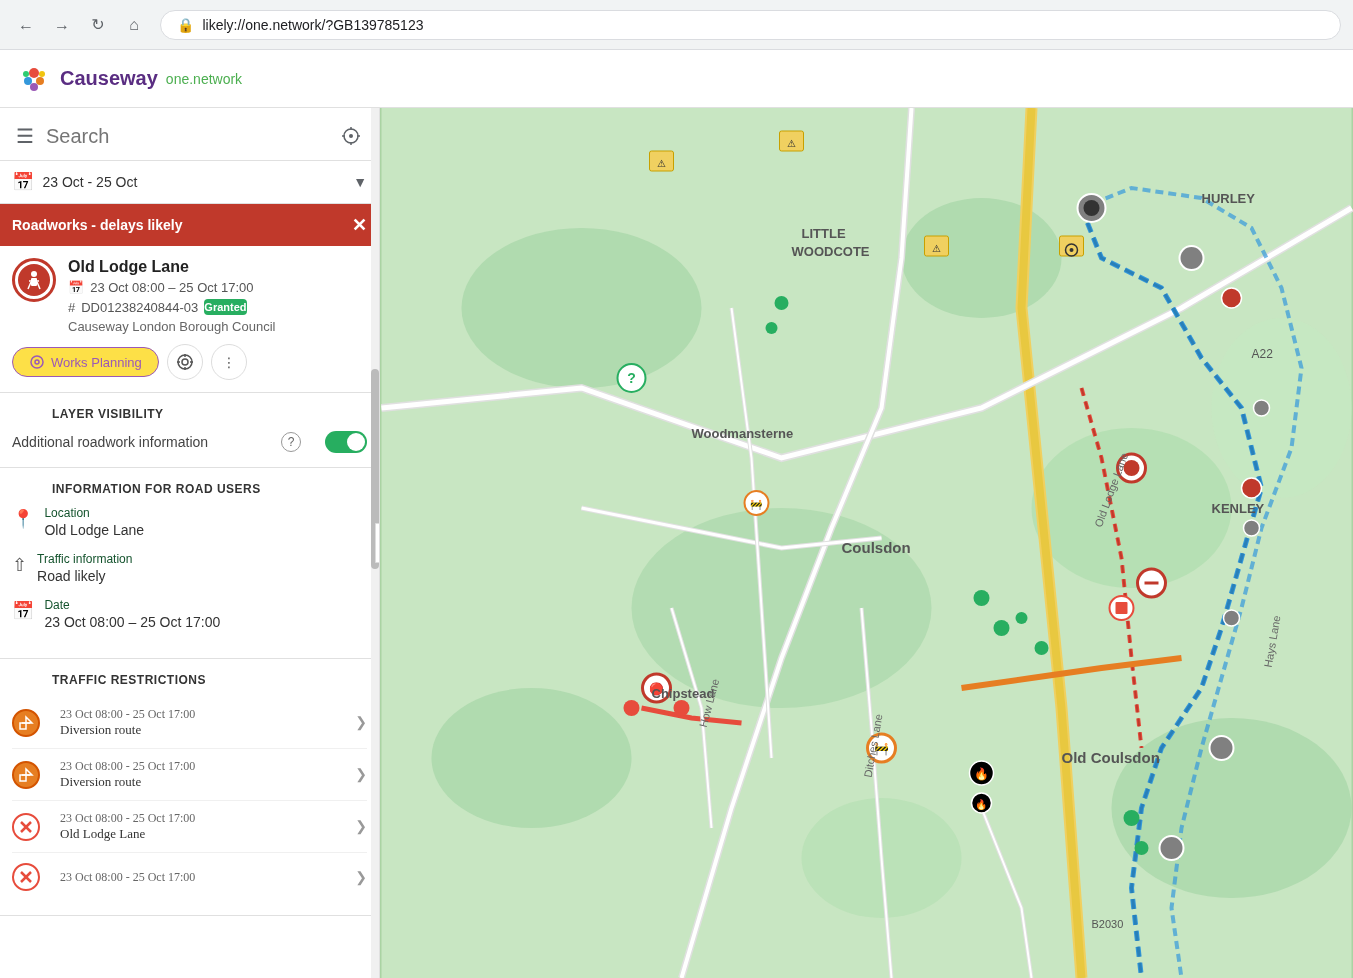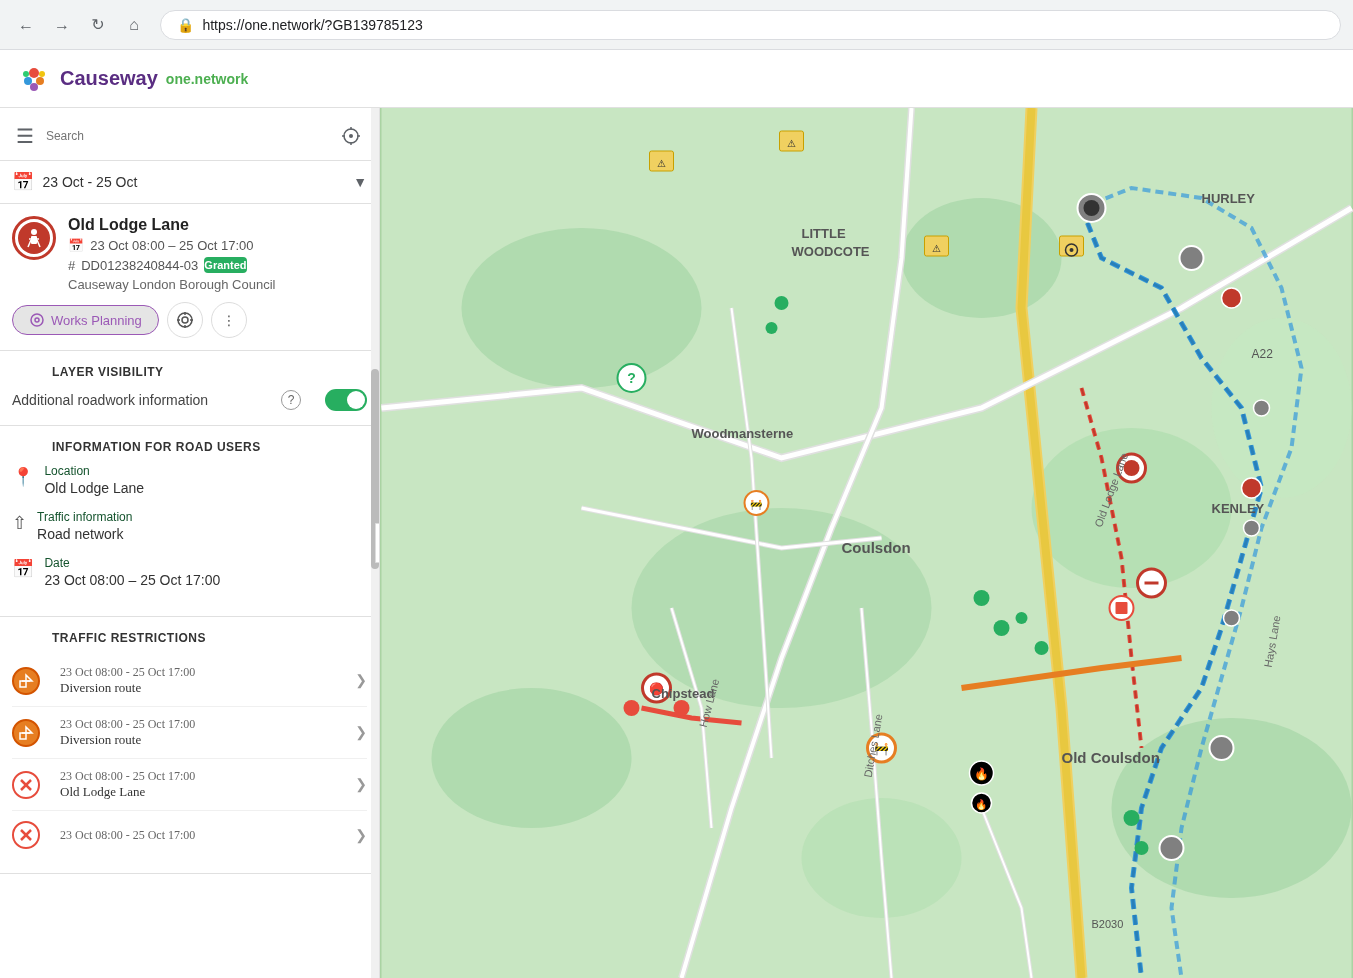--- a/index.html
+++ b/index.html
@@ -35,21 +35,21 @@
       padding: 8px 16px;
       display: flex;
       align-items: center;
       height: 58px;
     }
     .logo-container { display: flex; align-items: center; gap: 8px; }
     .logo-icon {
       width: 36px; height: 36px;
     }
     .logo-text { font-size: 20px; font-weight: 700; color: #5a2d82; }
-    .logo-subtext { font-size: 14px; color: #4CAF50; font-weight: 700; }
+    .logo-subtext { font-size: 14px; color: #4CAF50; font-weight: 400; }
 
     
     .main-content {
       display: flex;
       height: calc(978px - 50px - 58px);
     }
 
     
     .sidebar {
       width: 380px;
@@ -66,21 +66,21 @@
       display: flex;
       align-items: center;
       gap: 8px;
       border-bottom: 1px solid #e0e0e0;
     }
     .hamburger-btn {
       background: none; border: none; cursor: pointer;
       font-size: 20px; color: #5f6368; padding: 4px;
     }
     .search-input {
-      flex: 1; border: none; outline: none; font-size: 12px; color: #6d28d9;
+      flex: 1; border: none; outline: none; font-size: 20px; color: #6d28d9;
     }
     .location-btn {
       background: none; border: none; cursor: pointer;
       width: 32px; height: 32px; display: flex; align-items: center; justify-content: center;
       color: #5f6368;
     }
 
     
     .date-filter {
       padding: 10px 12px;
@@ -143,21 +143,21 @@
     .incident-authority { font-size: 13px; color: #666; margin-top: 2px; }
 
     
     .action-buttons {
       display: flex;
       gap: 8px;
       margin-top: 10px;
       align-items: center;
     }
     .works-planning-btn {
-      background: #e5e5e5; border: 1px solid #9b59b6; color: #9b59b6;
+      background: #fde047; border: 1px solid #9b59b6; color: #9b59b6;
       border-radius: 20px; padding: 6px 16px; font-size: 13px;
       cursor: pointer; display: flex; align-items: center; gap: 6px;
     }
     .circle-btn {
       width: 36px; height: 36px; border-radius: 50%;
       background: white; border: 1px solid #ddd;
       display: flex; align-items: center; justify-content: center;
       cursor: pointer; color: #555;
     }
 
@@ -271,21 +271,21 @@
 
 <div class="browser-chrome">
   <div class="browser-nav-btns">
     <button class="nav-btn">←</button>
     <button class="nav-btn">→</button>
     <button class="nav-btn">↻</button>
     <button class="nav-btn">⌂</button>
   </div>
   <div class="address-bar">
     <span class="lock-icon">🔒</span>
-    <span>https://one.network/?GB139785123</span>
+    <span>likely://one.network/?GB139785123</span>
   </div>
 </div>
 
 <div class="app-header">
   <div class="logo-container">
 
     <svg class="logo-icon" viewBox="0 0 36 36">
       <circle cx="18" cy="12" r="5" fill="#e74c3c"></circle>
       <circle cx="24" cy="20" r="4" fill="#e67e22"></circle>
       <circle cx="12" cy="20" r="4" fill="#3498db"></circle>
@@ -316,20 +316,26 @@
         </svg>
       </button>
     </div>
 
     <div class="date-filter">
       <span class="date-icon">📅</span>
       <span class="date-text">23 Oct - 25 Oct</span>
       <span class="date-chevron">▼</span>
     </div>
 
+    <div class="roadworks-banner">
+      <span class="banner-text">
+        <span>Roadworks</span><span> - delays likely</span>
+      </span>
+      <button class="close-btn">✕</button>
+    </div>
 
     <div class="incident-card">
       <div class="incident-header">
         <div class="incident-icon">
           <div class="incident-icon-inner">
 
             <svg width="22" height="22" viewBox="0 0 22 22">
               <circle cx="11" cy="5" r="3" fill="white"></circle>
               <rect x="8" y="9" width="6" height="8" rx="1" fill="white"></rect>
               <line x1="5" y1="20" x2="8" y2="13" stroke="white" stroke-width="1.5"></line>
@@ -393,21 +399,21 @@
         <div class="info-content">
           <div class="info-label">Location</div>
           <div class="info-value">Old Lodge Lane</div>
         </div>
       </div>
 
       <div class="info-row">
         <span class="info-icon">⇧</span>
         <div class="info-content">
           <div class="info-label">Traffic information</div>
-          <div class="info-value">Road network</div>
+          <div class="info-value">Road likely</div>
         </div>
       </div>
 
       <div class="info-row">
         <span class="info-icon">📅</span>
         <div class="info-content">
           <div class="info-label">Date</div>
           <div class="info-value">23 Oct 08:00 – 25 Oct 17:00</div>
         </div>
       </div>

